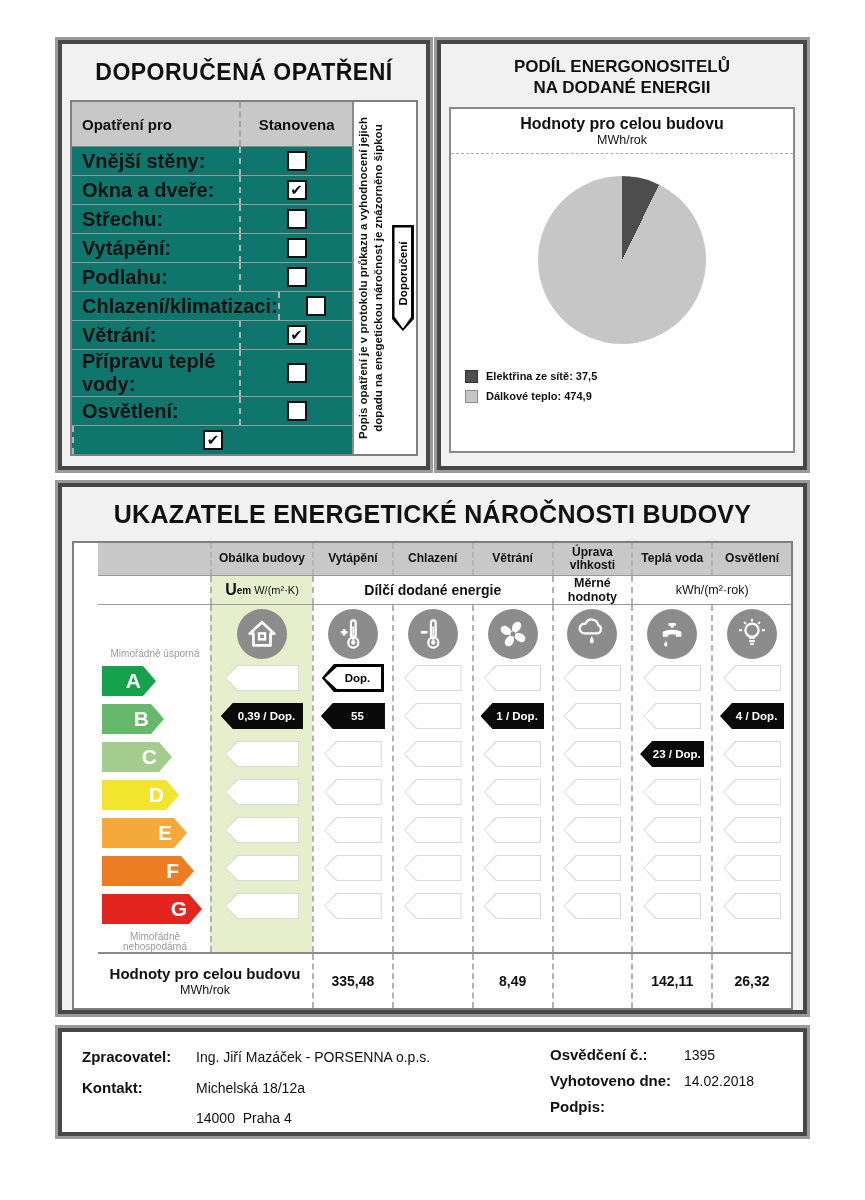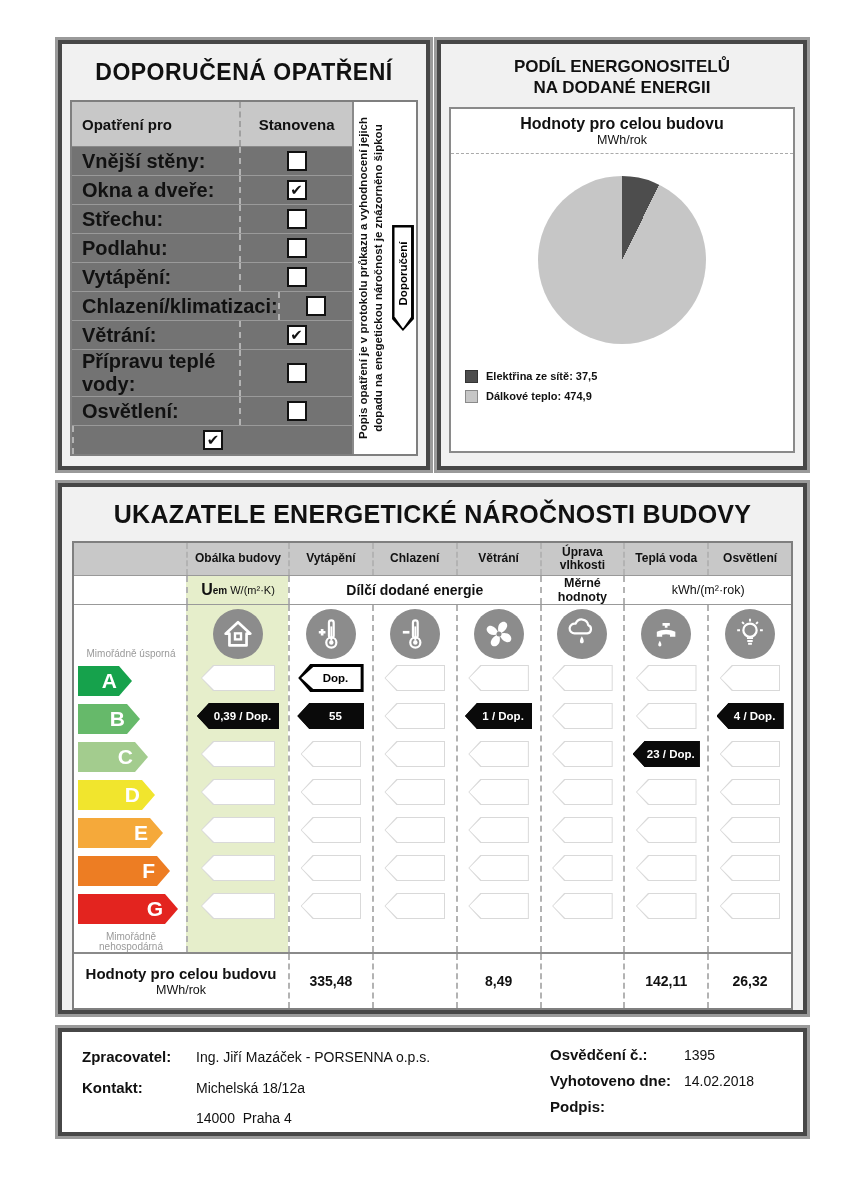--- a/index.html
+++ b/index.html
@@ -6,21 +6,21 @@
   body{font-family:"Liberation Sans","DejaVu Sans",sans-serif;color:#111;}
   .page{position:relative;width:865px;height:1200px;background:#fff;overflow:hidden;}
 
   .panel{position:absolute;box-sizing:border-box;background:#f1f1f1;
          border:4px solid #474747;box-shadow:0 0 0 3px #9a9a9a;}
 
   
   .p-measures{left:58px;top:40px;width:372px;height:430px;}
   .m-title{height:56px;display:flex;align-items:center;justify-content:center;
            font-size:23px;font-weight:700;letter-spacing:.5px;}
-  .mtable{display:flex;height:352px;margin:0 8px;border:2px solid #7f7f7f;background:#737373;}
+  .mtable{display:flex;height:352px;margin:0 8px;border:2px solid #7f7f7f;background:#0f766e;}
   .mtable-main{flex:1;display:flex;flex-direction:column;}
   .m-head{height:44px;display:flex;background:#c8c8c8;border-bottom:1.5px solid #8a8a8a;}
   .m-head-l{flex:1.42;display:flex;align-items:center;padding-left:10px;font-weight:700;font-size:15px;}
   .m-head-r{flex:1;border-left:2px dashed #a0a0a0;display:flex;align-items:center;justify-content:center;font-weight:700;font-size:15px;}
   .m-row{flex:1;display:flex;border-top:1.5px solid #9a9a9a;}
   .m-row.first{border-top:none;}
   .m-label-cell{flex:1.42;display:flex;align-items:center;padding-left:10px;gap:5px;}
   .m-label{font-weight:700;font-size:20px;}
   .m-sub{font-size:12px;}
   .m-cb-cell{flex:1;border-left:2px dashed #b3b3b3;display:flex;align-items:center;justify-content:center;}
@@ -54,21 +54,21 @@
   .pie{width:168px;height:168px;border-radius:50%;margin:22px auto 0;}
   .legend{margin:26px 0 0 14px;display:flex;flex-direction:column;gap:7px;justify-content:center;}
   .leg-item{display:flex;align-items:center;gap:8px;}
   .leg-sq{width:13px;height:13px;display:inline-block;box-sizing:border-box;}
   .leg-t{font-size:11px;font-weight:700;}
 
   
   .p-ind{left:58px;top:483px;width:749px;height:531px;}
   .ind-title{height:54px;display:flex;align-items:center;justify-content:center;
              font-size:25px;font-weight:700;letter-spacing:.3px;}
-  .ind-table{margin:0 10px;border:2px solid #7f7f7f;background:#fff;}
+  .ind-table{margin:0 10px;border:2px solid #7f7f7f;background:#fff;padding-left:24px;}
   .ind-grid{display:grid;grid-template-columns:112px 102px repeat(6,1fr);}
   .cell{display:flex;align-items:center;justify-content:center;text-align:center;box-sizing:border-box;}
   .dashL{border-left:2px dashed #b3b3b3;}
   .green{background:#e6eecb;}
   .ind-head{border-bottom:1px solid #999;background:#c8c8c8;}
   .hcell{height:32px;font-size:12px;font-weight:700;line-height:1.1;padding:0 2px;}
   .unit-row{border-bottom:1px solid #999;height:28px;}
   .ucell{font-size:12.5px;}
   .span3{grid-column:span 3;}
   .span2{grid-column:span 2;}
@@ -139,29 +139,29 @@
             <div class="m-row">
               <div class="m-label-cell">
                 <span class="m-label">Střechu:</span>
               </div>
               <div class="m-cb-cell">
                 <div class="m-cb"></div>
               </div>
             </div>
             <div class="m-row">
               <div class="m-label-cell">
+                <span class="m-label">Vytápění:</span>
+              </div>
+              <div class="m-cb-cell">
+                <div class="m-cb"></div>
+              </div>
+            </div>
+            <div class="m-row">
+              <div class="m-label-cell">
                 <span class="m-label">Podlahu:</span>
-              </div>
-              <div class="m-cb-cell">
-                <div class="m-cb"></div>
-              </div>
-            </div>
-            <div class="m-row">
-              <div class="m-label-cell">
-                <span class="m-label">Vytápění:</span>
               </div>
               <div class="m-cb-cell">
                 <div class="m-cb"></div>
               </div>
             </div>
             <div class="m-row">
               <div class="m-label-cell">
                 <span class="m-label">Chlazení/klimatizaci:</span>
               </div>
               <div class="m-cb-cell">

